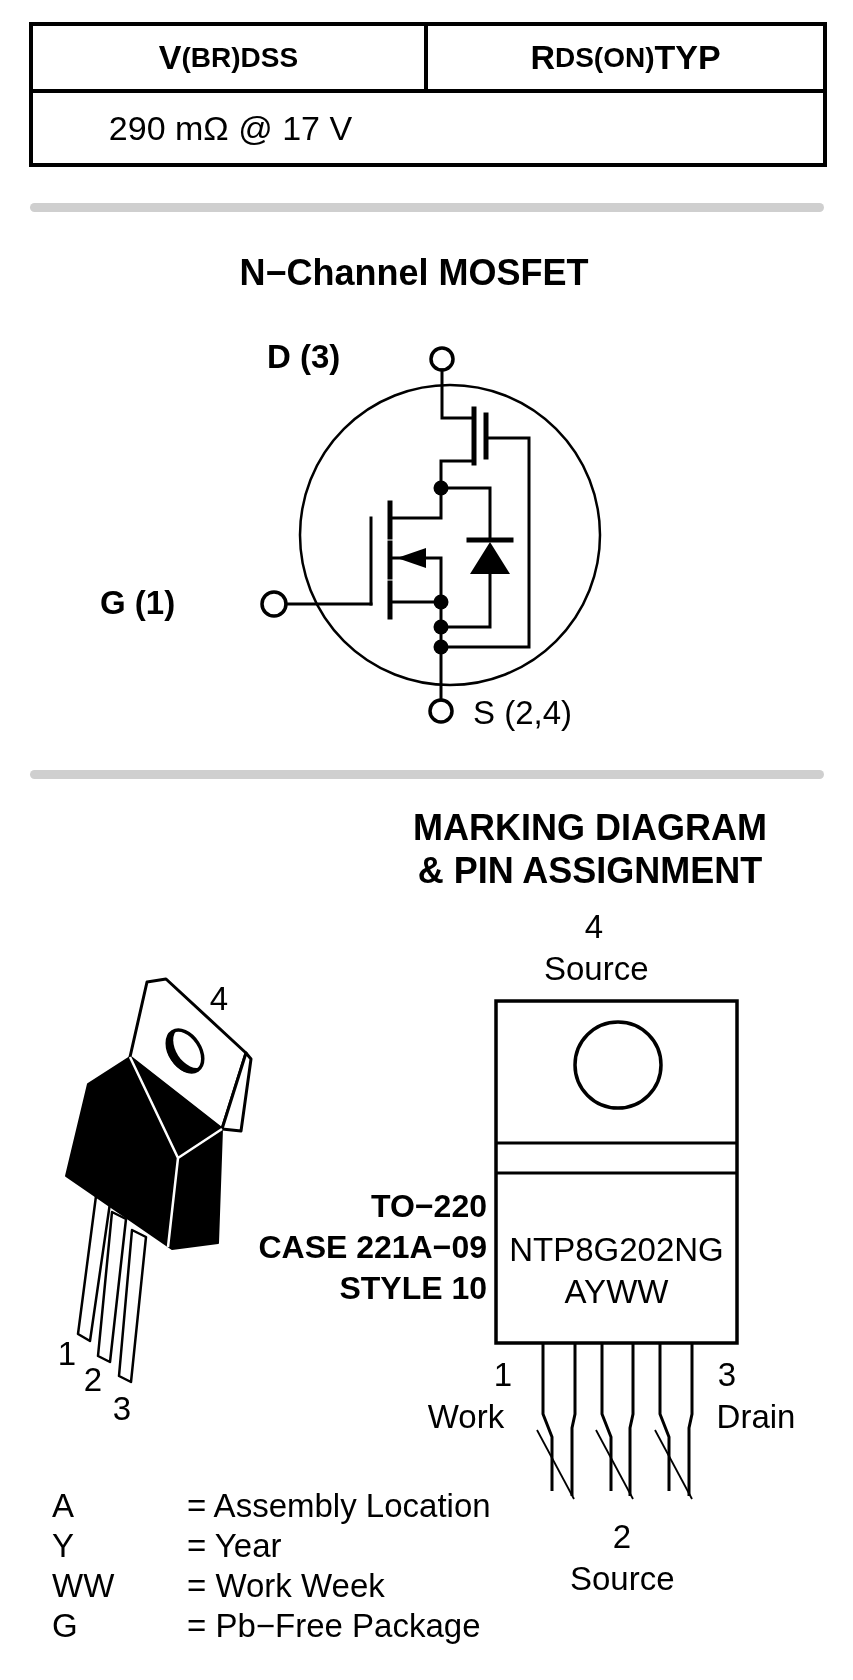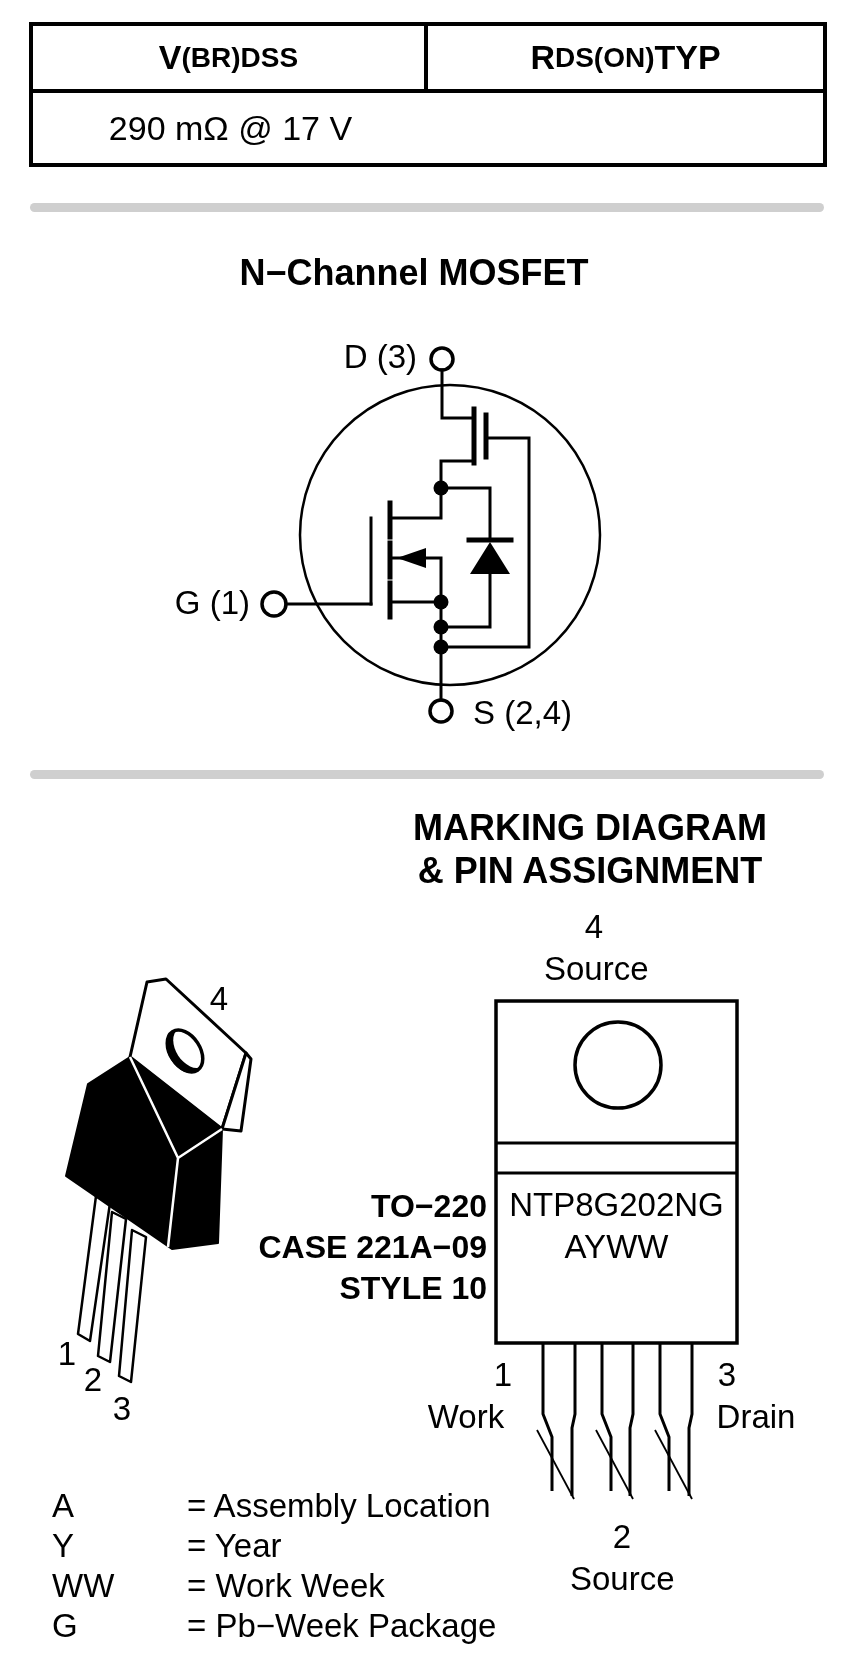--- a/index.html
+++ b/index.html
@@ -27,21 +27,21 @@
   .spec-head sub{font-size:28px;font-weight:bold;}
   
   .divider{
     left:30px;width:794px;height:9px;border-radius:4.5px;
   }
   
   .h-title{font-size:36px;font-weight:bold;text-align:center;line-height:43px;}
   
   .lbl{font-size:33px;line-height:38px;}
   .center{text-align:center;}
-  .right{text-align:right;}
+  .right{text-align:left;font-weight:bold;}
   .case-text{font-size:32px;font-weight:bold;line-height:41px;text-align:right;}
   .mark-text{font-size:33px;line-height:42px;text-align:center;}
   
   .legend{left:52px;top:1486px;width:520px;}
   .legend-row{display:flex;font-size:33px;line-height:40px;}
   .legend-sym{width:135px;flex:0 0 135px;}
   svg{display:block;}
 </style>
 </head>
 <body>
@@ -149,21 +149,21 @@
 <div class="abs lbl center" style="left:544px;top:950px;width:100px">Source</div>
 
 <div class="abs lbl center" style="left:204px;top:980px;width:30px">4</div>
 
 <div class="abs case-text" style="left:227px;top:1186px;width:260px">
   <span style="display:block">TO−220</span>
   <span style="display:block">CASE 221A−09</span>
   <span style="display:block">STYLE 10</span>
 </div>
 
-<div class="abs mark-text" style="left:496px;top:1184px;width:241px">
+<div class="abs mark-text" style="left:496px;top:1229px;width:241px">
   <span style="display:block">NTP8G202NG</span>
   <span style="display:block">AYWW</span>
 </div>
 
 <div class="abs lbl center" style="left:52px;top:1335px;width:30px">1</div>
 <div class="abs lbl center" style="left:78px;top:1361px;width:30px">2</div>
 <div class="abs lbl center" style="left:107px;top:1390px;width:30px">3</div>
 
 <div class="abs lbl center" style="left:488px;top:1356px;width:30px">1</div>
 <div class="abs lbl center" style="left:416px;top:1398px;width:100px">Work</div>
@@ -180,15 +180,15 @@
   <div class="legend-row">
     <span class="legend-sym">Y</span>
     <span>= Year</span>
   </div>
   <div class="legend-row">
     <span class="legend-sym">WW</span>
     <span>= Work Week</span>
   </div>
   <div class="legend-row">
     <span class="legend-sym">G</span>
-    <span>= Pb−Week Package</span>
+    <span>= Pb−Free Package</span>
   </div>
 </div>
 
 </body></html>

